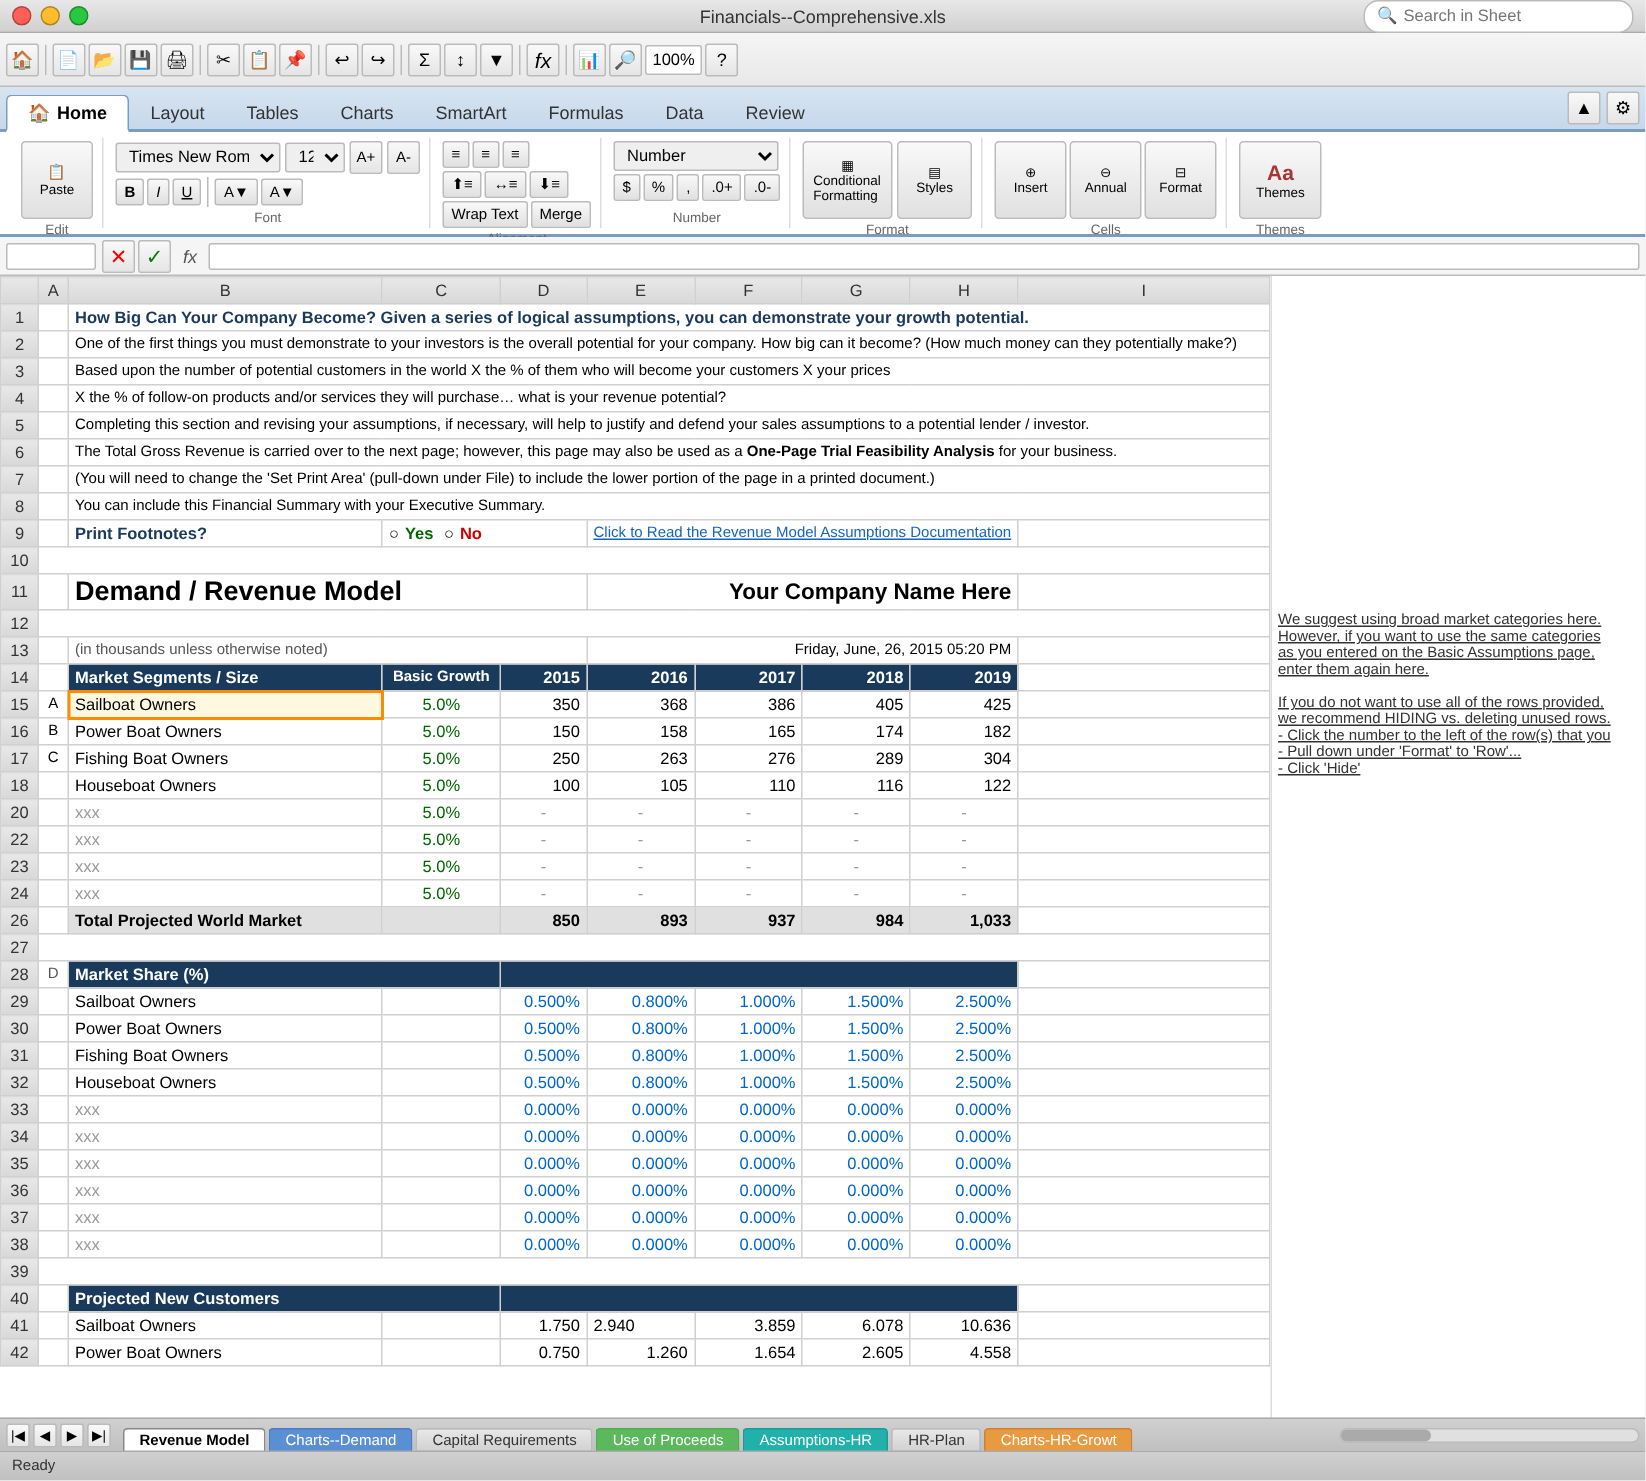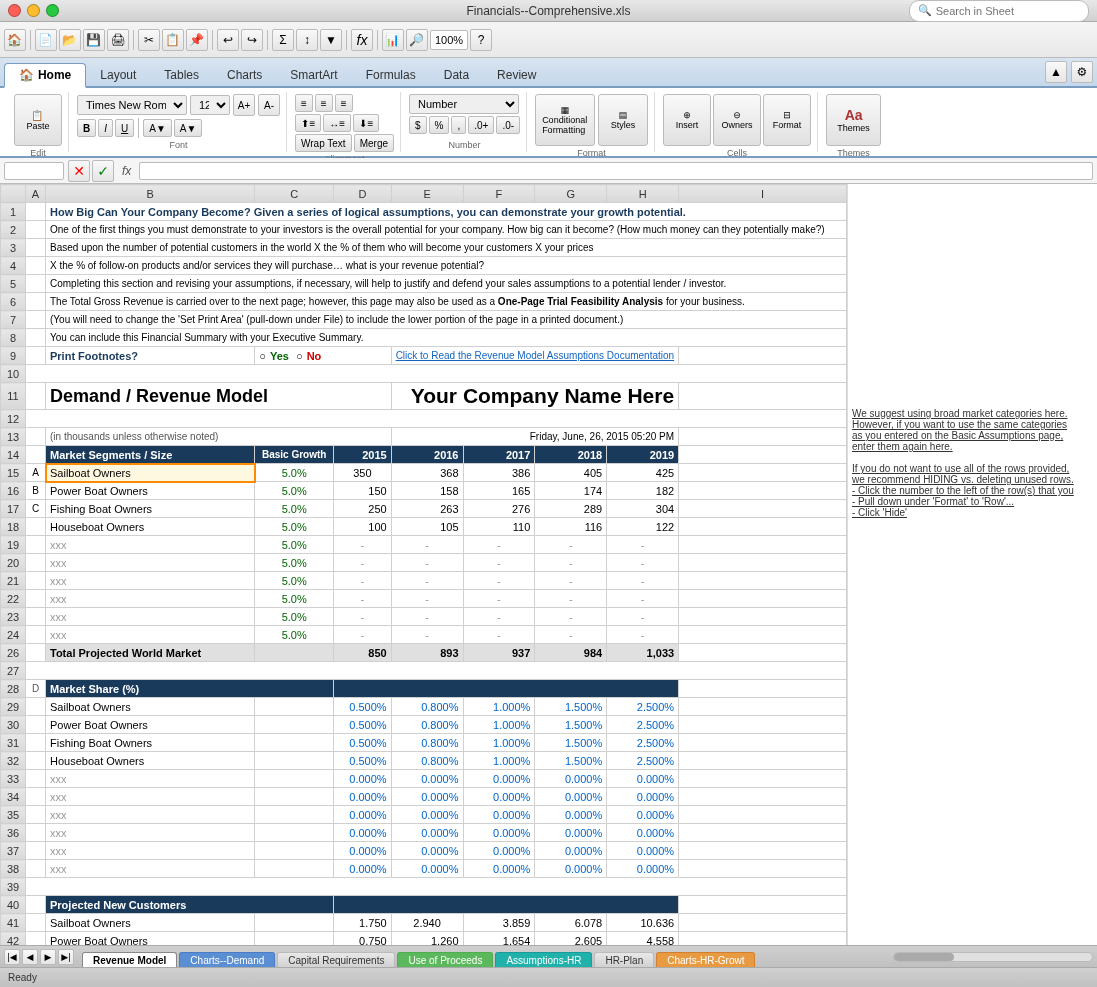--- a/index.html
+++ b/index.html
@@ -462,21 +462,21 @@
     </div>
 
     <div class="ribbon-group">
       <div style="display:flex; gap:2px;">
         <div class="ribbon-large-btn" style="font-size:9px;">
           <span>⊕</span>
           <span>Insert</span>
         </div>
         <div class="ribbon-large-btn" style="font-size:9px;">
           <span>⊖</span>
-          <span>Owners</span>
+          <span>Annual</span>
         </div>
         <div class="ribbon-large-btn" style="font-size:9px;">
           <span>⊟</span>
           <span>Format</span>
         </div>
       </div>
       <div class="ribbon-group-label">Cells</div>
     </div>
 
     <div class="ribbon-group">
@@ -582,21 +582,21 @@
 
           <tr>
             <td class="row-header">10</td>
             <td colspan="9"></td>
           </tr>
 
           <tr>
             <td class="row-header">11</td>
             <td></td>
             <td colspan="3" style="font-size:18px; font-weight:bold;">Demand / Revenue Model</td>
-            <td colspan="4" style="font-size:21px; font-weight:bold; text-align:right;">Your Company Name Here</td>
+            <td colspan="4" style="font-size:15px; font-weight:bold; text-align:right;">Your Company Name Here</td>
             <td></td>
           </tr>
 
           <tr>
             <td class="row-header">12</td>
             <td colspan="9"></td>
           </tr>
 
           <tr>
             <td class="row-header">13</td>
@@ -617,21 +617,21 @@
             <td style="background:#1a3a5c; color:white; font-weight:bold; text-align:right;">2018</td>
             <td style="background:#1a3a5c; color:white; font-weight:bold; text-align:right;">2019</td>
             <td></td>
           </tr>
 
           <tr>
             <td class="row-header">15</td>
             <td style="font-size:10px; text-align:center;">A</td>
             <td class="selected-cell">Sailboat Owners</td>
             <td style="color:#006600; text-align:center;">5.0%</td>
-            <td style="text-align:center;margin-left:20px;">350</td>
+            <td style="text-align:right;margin-left:20px;">350</td>
             <td style="text-align:right;">368</td>
             <td style="text-align:right;">386</td>
             <td style="text-align:right;">405</td>
             <td style="text-align:right;">425</td>
             <td></td>
           </tr>
           <tr>
             <td class="row-header">16</td>
             <td style="font-size:10px; text-align:center;">B</td>
             <td>Power Boat Owners</td>
@@ -661,45 +661,21 @@
             <td>Houseboat Owners</td>
             <td style="color:#006600; text-align:center;">5.0%</td>
             <td style="text-align:right;">100</td>
             <td style="text-align:right;">105</td>
             <td style="text-align:right;">110</td>
             <td style="text-align:right;">116</td>
             <td style="text-align:right;">122</td>
             <td></td>
           </tr>
           <tr>
-            <td class="row-header">19</td>
-            <td></td>
-            <td style="color:#999;">xxx</td>
-            <td style="color:#006600; text-align:center;">5.0%</td>
-            <td style="text-align:center; color:#999;">-</td>
-            <td style="text-align:center; color:#999;">-</td>
-            <td style="text-align:center; color:#999;">-</td>
-            <td style="text-align:center; color:#999;">-</td>
-            <td style="text-align:center; color:#999;">-</td>
-            <td></td>
-          </tr>
-          <tr>
             <td class="row-header">20</td>
-            <td></td>
-            <td style="color:#999;">xxx</td>
-            <td style="color:#006600; text-align:center;">5.0%</td>
-            <td style="text-align:center; color:#999;">-</td>
-            <td style="text-align:center; color:#999;">-</td>
-            <td style="text-align:center; color:#999;">-</td>
-            <td style="text-align:center; color:#999;">-</td>
-            <td style="text-align:center; color:#999;">-</td>
-            <td></td>
-          </tr>
-          <tr>
-            <td class="row-header">21</td>
             <td></td>
             <td style="color:#999;">xxx</td>
             <td style="color:#006600; text-align:center;">5.0%</td>
             <td style="text-align:center; color:#999;">-</td>
             <td style="text-align:center; color:#999;">-</td>
             <td style="text-align:center; color:#999;">-</td>
             <td style="text-align:center; color:#999;">-</td>
             <td style="text-align:center; color:#999;">-</td>
             <td></td>
           </tr>
@@ -899,21 +875,21 @@
             <td colspan="5" style="background:#1a3a5c;"></td>
             <td></td>
           </tr>
 
           <tr>
             <td class="row-header">41</td>
             <td></td>
             <td>Sailboat Owners</td>
             <td></td>
             <td style="text-align:right;">1.750</td>
-            <td style="text-align:center;">2.940</td>
+            <td style="text-align:left;">2.940</td>
             <td style="text-align:right;">3.859</td>
             <td style="text-align:right;">6.078</td>
             <td style="text-align:right;">10.636</td>
             <td></td>
           </tr>
           <tr>
             <td class="row-header">42</td>
             <td></td>
             <td>Power Boat Owners</td>
             <td></td>

